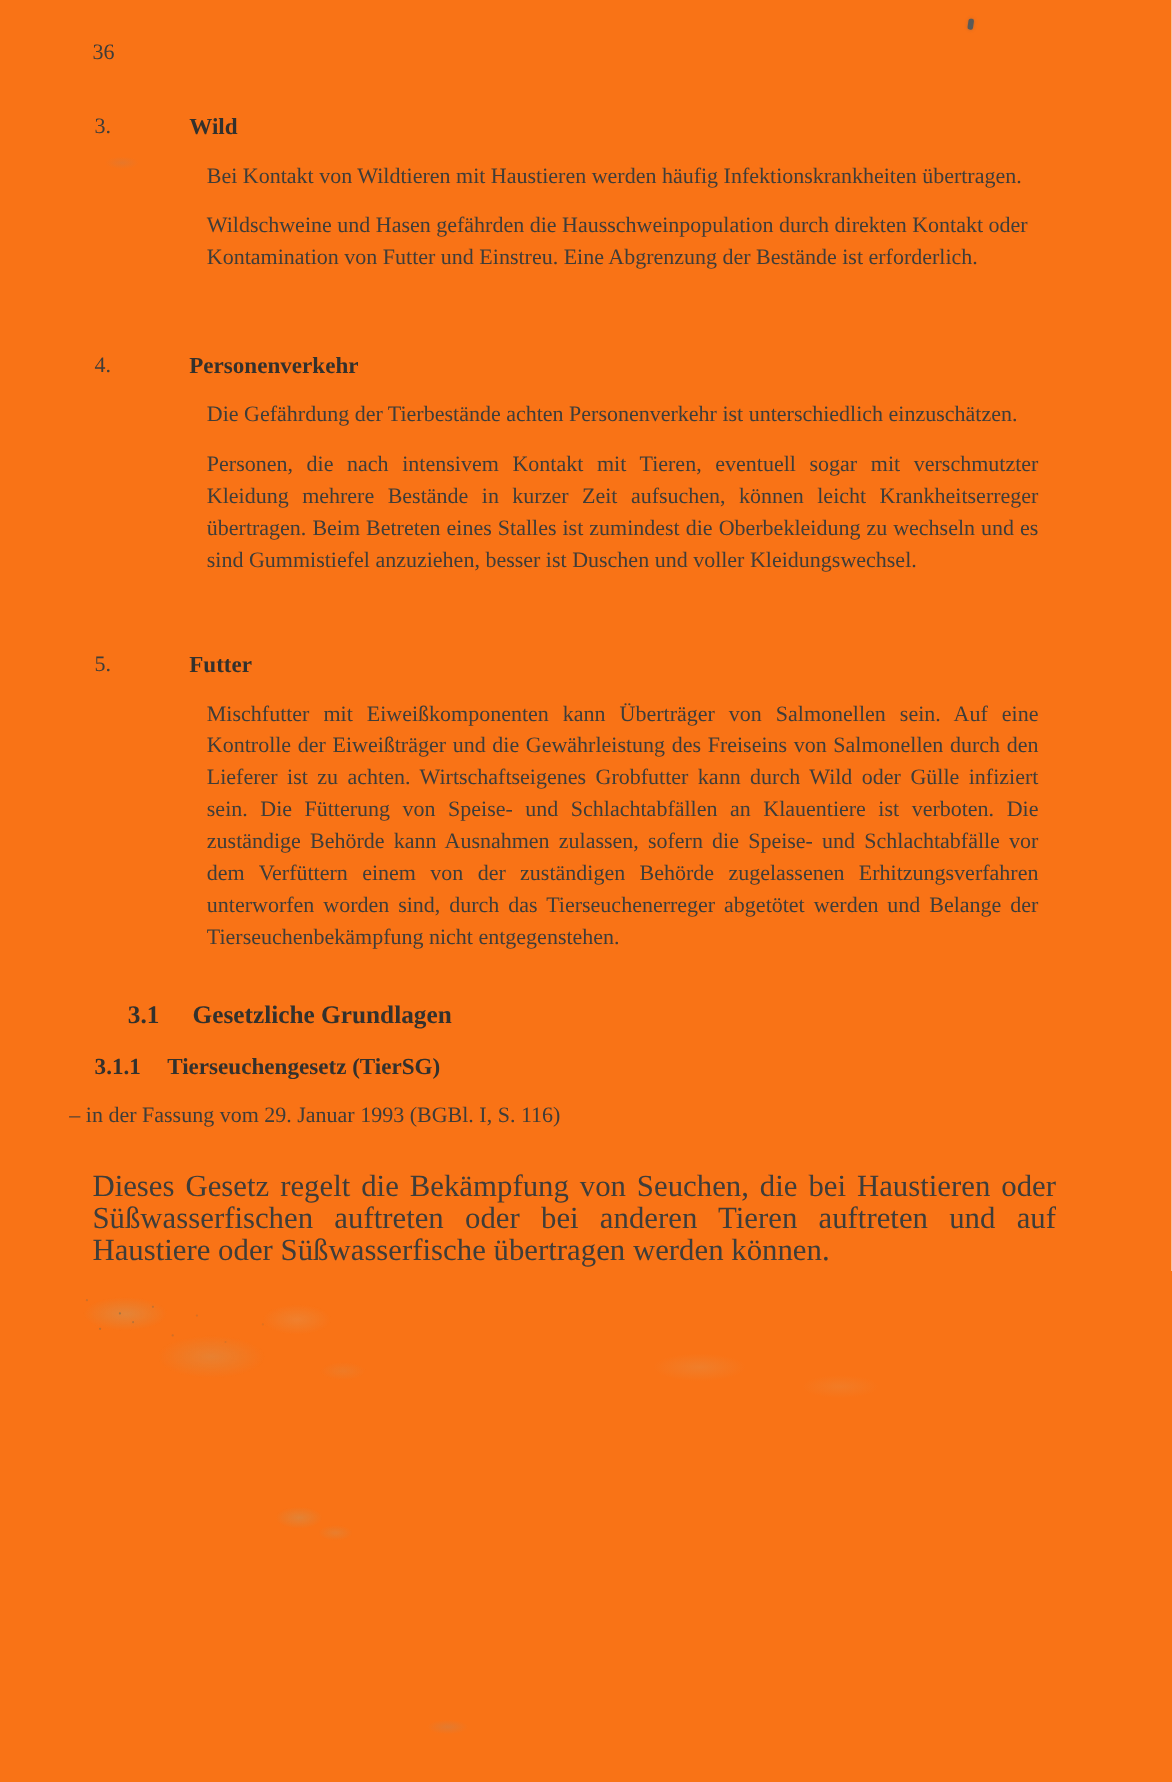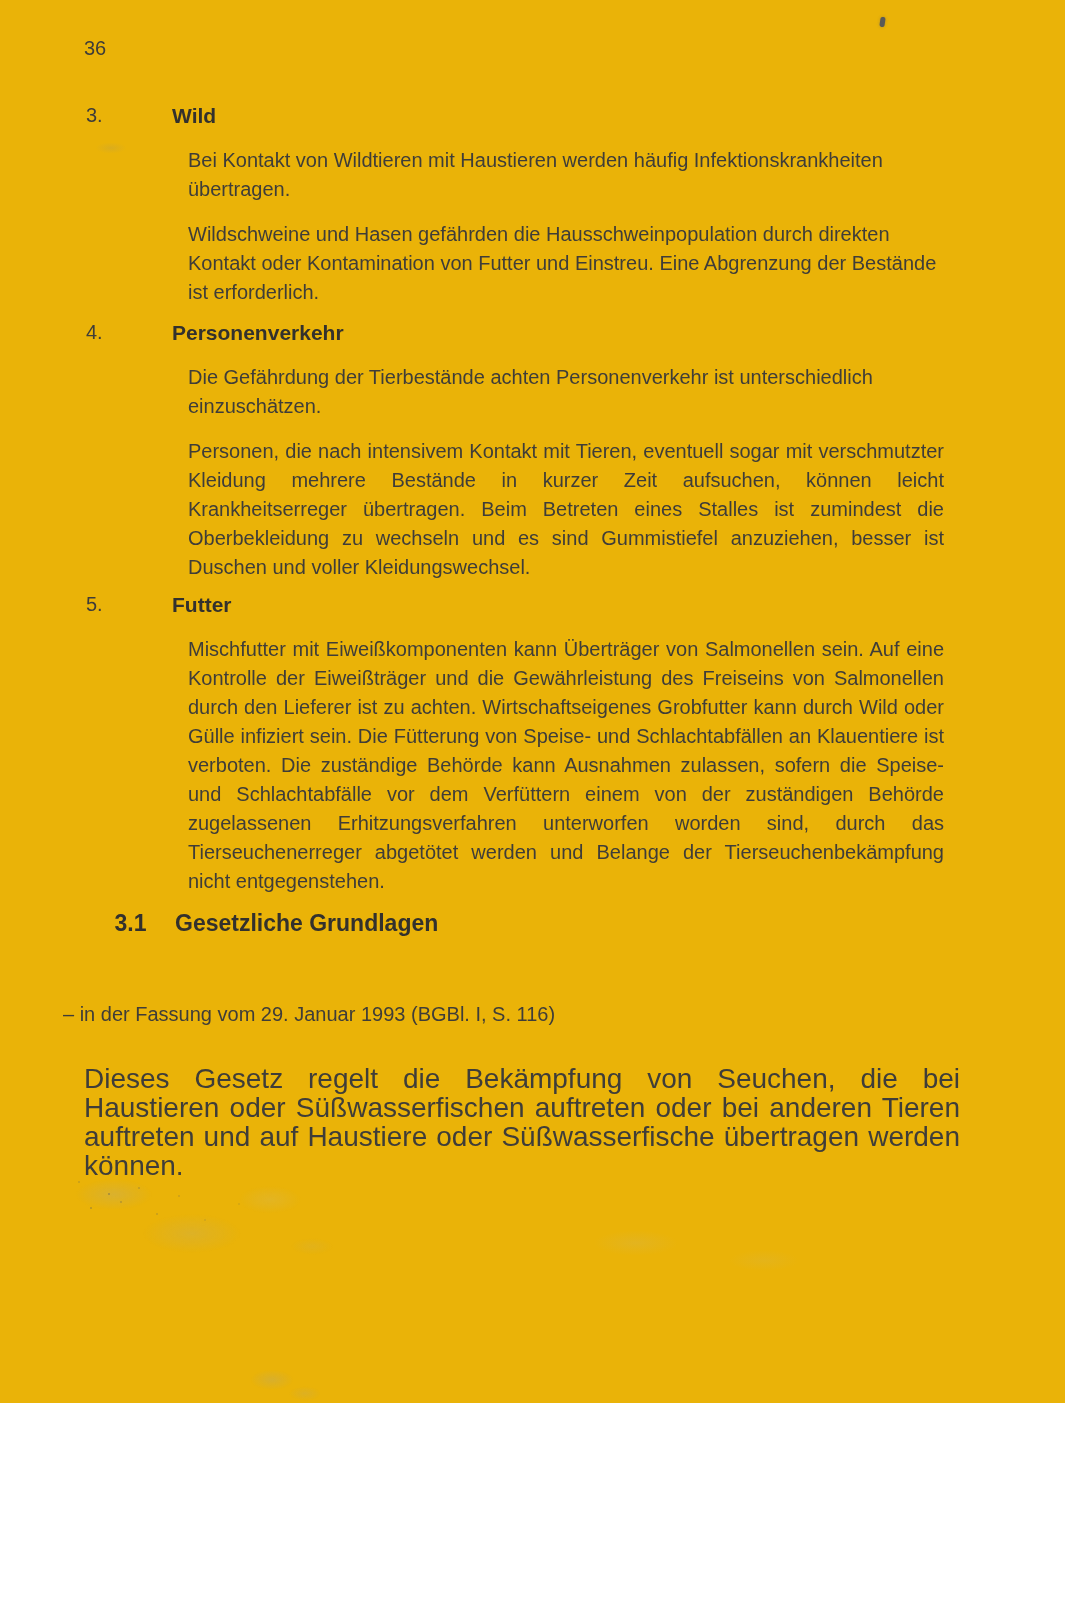--- a/index.html
+++ b/index.html
@@ -1,21 +1,21 @@
 <!DOCTYPE html>
 <html lang="de"><head>
 <meta charset="utf-8">
 <style>
   html, body { margin: 0; padding: 0; background: #ffffff; }
   .page {
     position: relative;
     width: 1065px;
-    height: 1403px;
-    background: #eab308;
-    font-family: Liberation Sans, sans-serif;
+    height: 1620px;
+    background: #f97316;
+    font-family: Liberation Serif, serif;
     color: #3f3d39;
     overflow: hidden;
   }
 
   .pagenum {
     position: absolute;
     left: 84px;
     top: 36px;
     font-size: 20px;
     line-height: 24px;
@@ -189,20 +189,24 @@
       <h3>Futter</h3>
       <p class="just">Mischfutter mit Eiweißkomponenten kann Überträger von Salmonellen sein. Auf eine Kontrolle der Eiweißträger und die Gewährleistung des Freiseins von Salmonellen durch den Lieferer ist zu achten. Wirtschaftseigenes Grobfutter kann durch Wild oder Gülle infiziert sein. Die Fütterung von Speise- und Schlachtabfällen an Klauentiere ist verboten. Die zuständige Behörde kann Ausnahmen zulassen, sofern die Speise- und Schlachtabfälle vor dem Verfüttern einem von der zuständigen Behörde zugelassenen Erhitzungsverfahren unterworfen worden sind, durch das Tierseuchenerreger abgetötet werden und Belange der Tierseuchenbekämpfung nicht entgegenstehen.</p>
     </div>
   </section>
 
   <div class="subhead h31">
     <span class="num">3.1</span>
     <span>Gesetzliche Grundlagen</span>
   </div>
 
+  <div class="subhead h311">
+    <span class="num">3.1.1</span>
+    <span>Tierseuchengesetz (TierSG)</span>
+  </div>
 
   <div class="fassung">– in der Fassung vom 29. Januar 1993 (BGBl. I, S. 116)</div>
 
   <p class="finalpara">Dieses Gesetz regelt die Bekämpfung von Seuchen, die bei Haustieren oder Süßwasserfischen auftreten oder bei anderen Tieren auftreten und auf Haustiere oder Süßwasserfische übertragen werden können.</p>
 
   <div class="stain1">
       <span class="dots"></span>
     </div>
   <div class="stain2"></div>
   <div class="stain3"></div>

